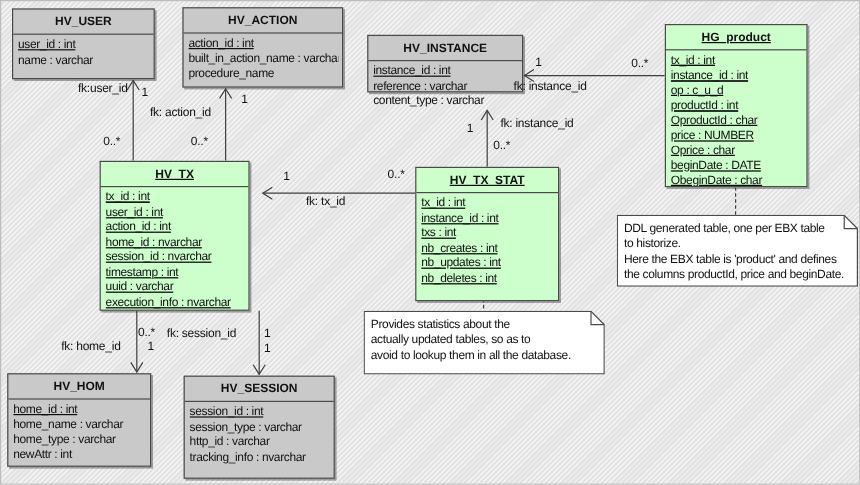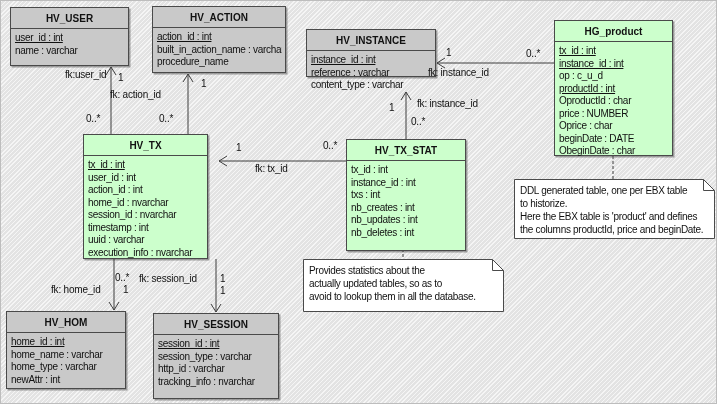--- a/index.html
+++ b/index.html
@@ -9,21 +9,21 @@
     background-color:#e9e9e9;
     background-image:repeating-linear-gradient(135deg,#f5f5f5 0px,#f5f5f5 1px,#e3e3e3 1px,#e3e3e3 3px);
     border:1px solid #bdbdbd; box-sizing:border-box;
   }
   svg.lines { position:absolute; left:0; top:0; z-index:1; pointer-events:none; }
   .entity {
     position:absolute; z-index:2; box-sizing:border-box;
     border:1px solid #4a4a4a; box-shadow:1.5px 1.5px 0 rgba(60,60,60,.45);
   }
   .entity.gray  { background:#c9c9c9; }
-  .entity.green { background:#ccffcc; }
+  .entity.green { background:#ccffcc;text-decoration:underline; }
   .entity .title {
     font-size:10px; font-weight:bold; text-align:center; color:#111;
     padding:5px 2px 4px 2px; border-bottom:1px solid #4a4a4a;
     white-space:nowrap; overflow:hidden;
   }
   .entity .attrs { padding:3px 3px 0 4px; }
   .attr {
     font-size:10px; line-height:12.5px; color:#111;
     white-space:nowrap; overflow:hidden; letter-spacing:-0.3px;
   }
@@ -190,21 +190,21 @@
         <div class="note-line">to historize.</div>
         <div class="note-line">Here the EBX table is 'product' and defines</div>
         <div class="note-line">the columns productId, price and beginDate.</div>
       </div>
   </div>
 
   <span class="lbl" style="left:64px;top:68px">fk:user_id</span>
   <span class="lbl" style="left:117px;top:71px">1</span>
   <span class="lbl" style="left:85px;top:112px">0..*</span>
 
-  <span class="lbl" style="left:109px;top:88px">fk: action_id</span>
+  <span class="lbl" style="left:124px;top:88px">fk: action_id</span>
   <span class="lbl" style="left:200px;top:77px">1</span>
   <span class="lbl" style="left:158px;top:112px">0..*</span>
 
   <span class="lbl" style="left:388px;top:101px">1</span>
   <span class="lbl" style="left:416px;top:97px">fk: instance_id</span>
   <span class="lbl" style="left:410px;top:115px">0..*</span>
 
   <span class="lbl" style="left:445px;top:46px">1</span>
   <span class="lbl" style="left:525px;top:47px">0..*</span>
   <span class="lbl" style="left:427px;top:66px">fk: instance_id</span>

